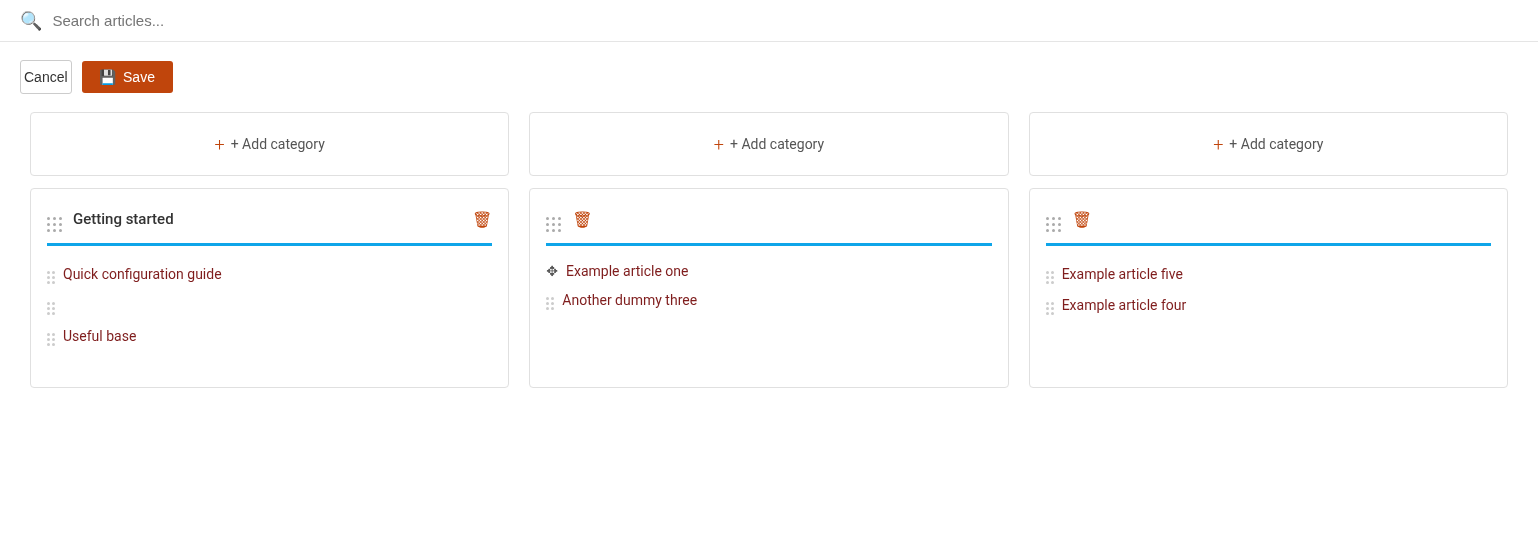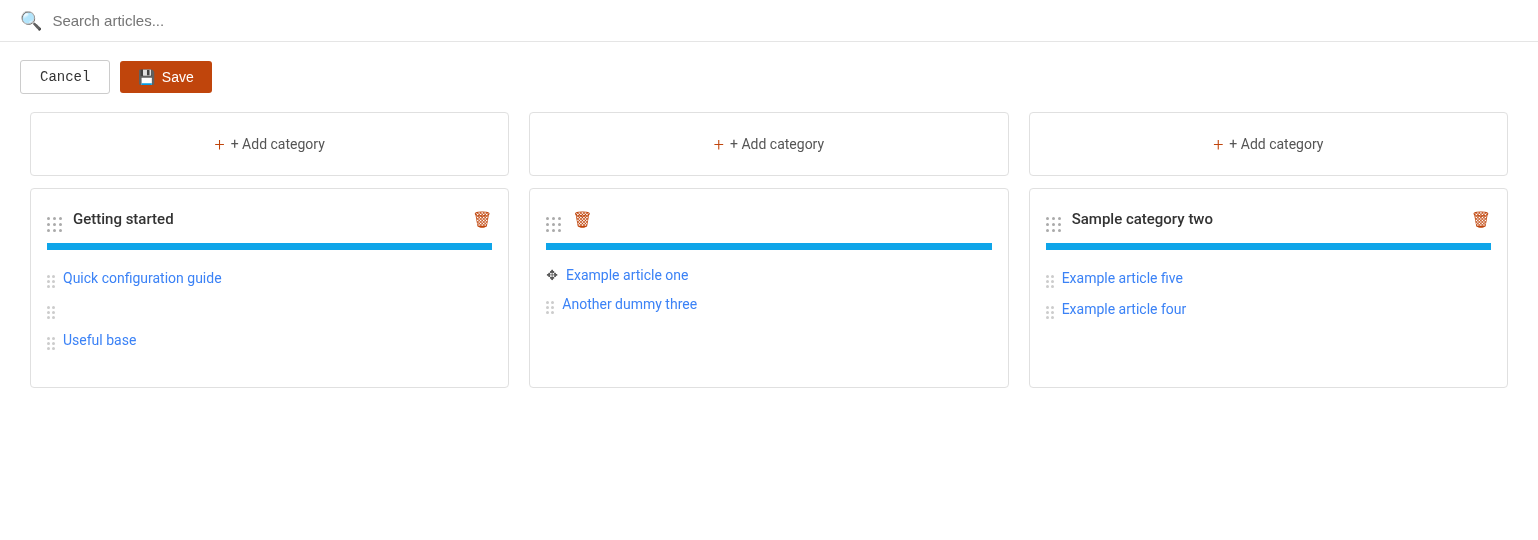--- a/index.html
+++ b/index.html
@@ -36,25 +36,24 @@
     .toolbar {
       display: flex;
       align-items: center;
       padding: 18px 20px;
       gap: 10px;
     }
     .btn-cancel {
       border: 1px solid #ccc;
       background: #fff;
       color: #333;
-      padding: 8px 19px;
+      padding: 8px 3px;
       font-size: 14px;
       cursor: pointer;
       border-radius: 3px;
-      font-family: Liberation Mono, monospace;
     }
     .btn-save {
       border: none;
       background: #c0450c;
       color: #fff;
       padding: 8px 18px;
       font-size: 14px;
       cursor: pointer;
       border-radius: 3px;
       display: flex;
@@ -105,21 +104,21 @@
       padding: 16px 16px 20px 16px;
       min-height: 200px;
     }
 
     
     .category-header {
       display: flex;
       align-items: center;
       gap: 10px;
       padding-bottom: 10px;
-      border-bottom: 7px solid #0ea5e9;
+      border-bottom: 3px solid #0ea5e9;
       margin-bottom: 12px;
     }
     .drag-handle-large {
       color: #aaa;
       font-size: 16px;
       cursor: grab;
     }
     .category-title {
       flex: 1;
       font-size: 15px;
@@ -138,21 +137,21 @@
       align-items: center;
       gap: 8px;
       padding: 5px 0;
       cursor: pointer;
     }
     .drag-handle-small {
       color: #ccc;
       font-size: 12px;
     }
     .article-link {
-      color: #3b82f6;
+      color: #7f1d1d;
       font-size: 14px;
       text-decoration: none;
     }
 
     
     .dots-grid {
       display: inline-grid;
       grid-template-columns: repeat(3, 4px);
       grid-template-rows: repeat(3, 4px);
       gap: 2px;
@@ -315,21 +314,20 @@
               <span class="dot"></span>
               <span class="dot"></span>
             <span class="dot"></span>
               <span class="dot"></span>
               <span class="dot"></span>
             <span class="dot"></span>
               <span class="dot"></span>
               <span class="dot"></span>
           </span>
         </span>
-        <span class="category-title">Sample category two</span>
         <span class="delete-icon">🗑</span>
       </div>
       <div class="article-item">
         <span class="drag-handle-small">
           <span class="dots-grid-small">
             <span class="dot-small"></span>
               <span class="dot-small"></span>
             <span class="dot-small"></span>
               <span class="dot-small"></span>
             <span class="dot-small"></span>

